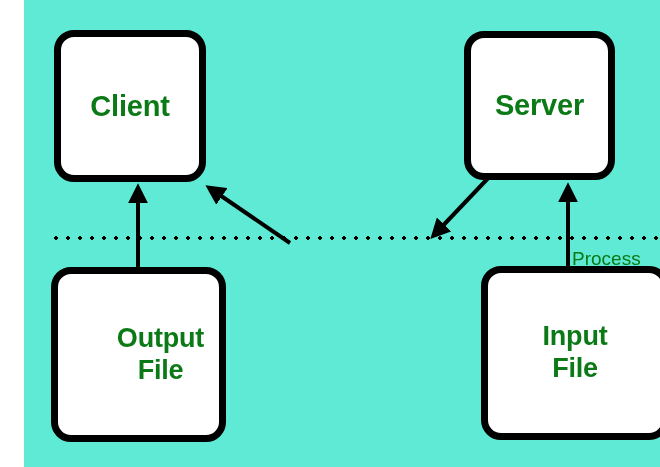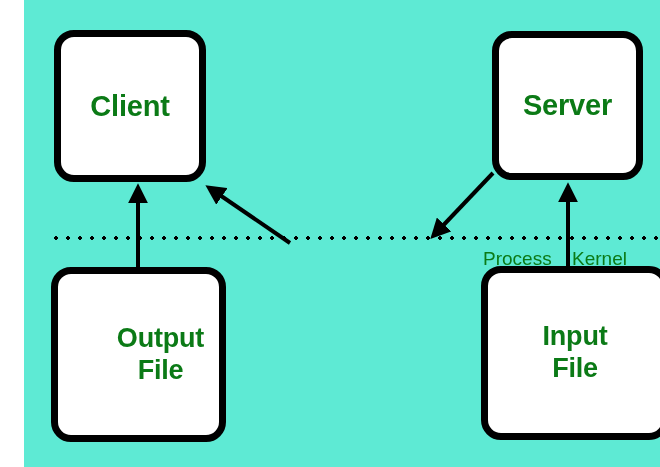--- a/index.html
+++ b/index.html
@@ -41,21 +41,21 @@
     font-weight: bold;
     line-height: 1.18;
     letter-spacing: -0.2px;
     white-space: pre-line;
   }
   .lbl-lg { font-size: 29px; }
   .lbl-md { font-size: 27px; }
   .lbl-ipc { font-size: 25px; }
 
   #node-client   { left: 30px;  top: 30px;  width: 152px; height: 152px; }
-  #node-server   { left: 468px; top: 31px;  width: 151px; height: 149px; align-items: center; }
+  #node-server   { left: 440px; top: 31px;  width: 151px; height: 149px; align-items: center; }
   #node-output   { left: 27px;  top: 267px; width: 175px; height: 175px; padding-left: 44px; }
   #node-input    { left: 457px; top: 266px; width: 188px; height: 174px; }
   #node-ipc      { left: 228px; top: 255px; width: 213px; height: 131px; }
 
   .divider-line {
     position: absolute;
     left: 26px;
     top: 236px;
     width: 610px;
     height: 4px;
@@ -139,18 +139,17 @@
     <span class="node-label lbl-md">Output
 File</span>
   </div>
 
   <div id="node-input" class="node node-thick">
     <span class="node-label lbl-md">Input
 File</span>
   </div>
 
 
-  <span id="label-process" class="zone-label">Process</span>
-  <span id="label-kernel" class="zone-label">Kernel</span>
+  <span id="label-kernel" class="zone-label">Process</span>
 
   <div id="corner-marker"></div>
 
 </div>
 
 </body></html>

